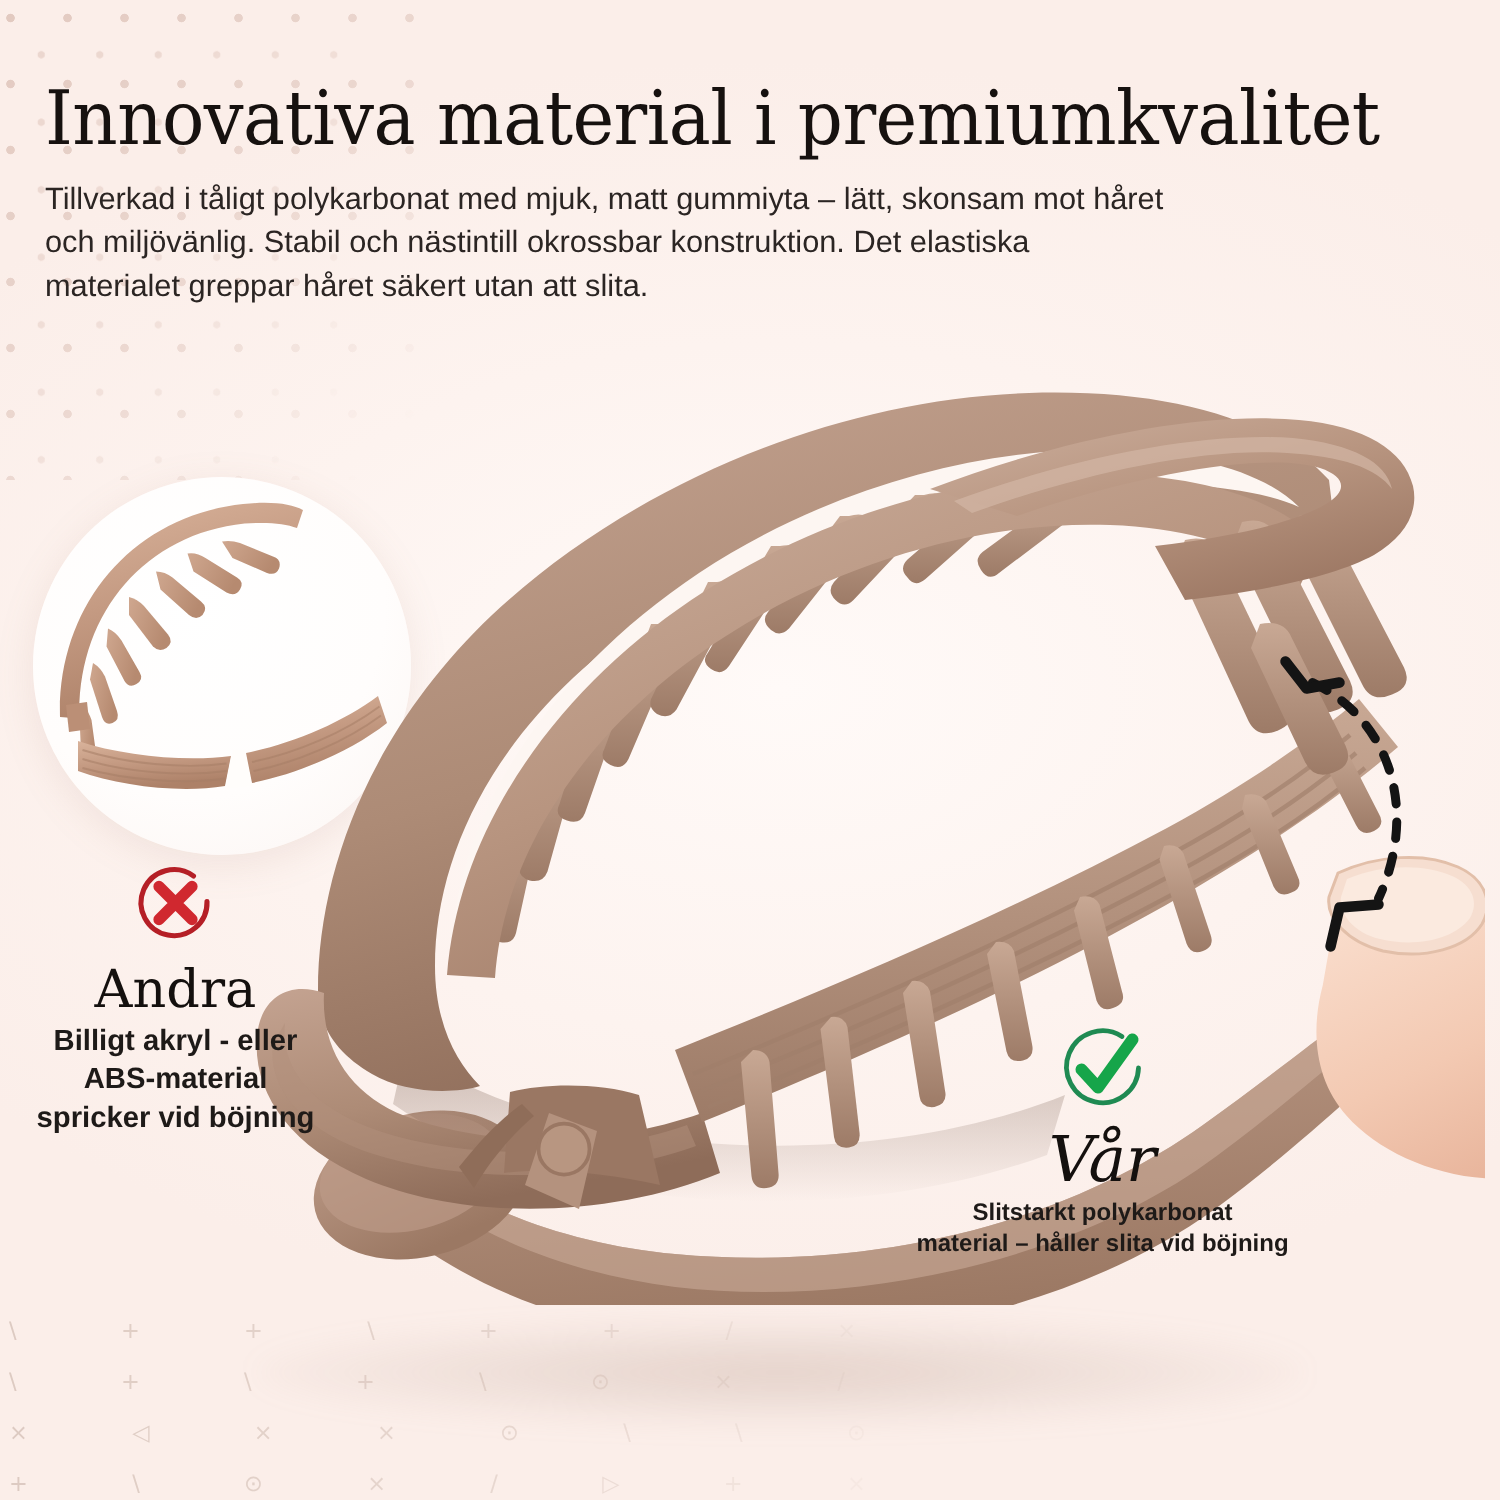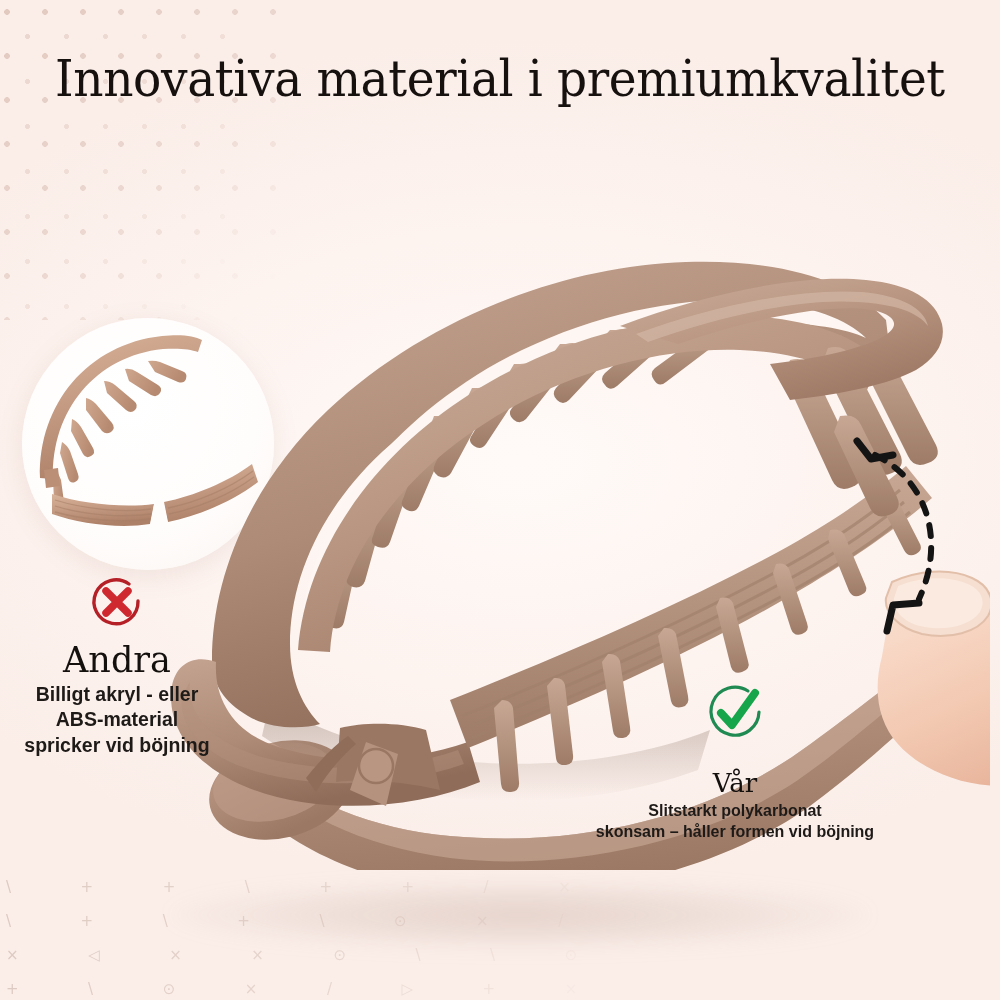--- a/index.html
+++ b/index.html
@@ -36,21 +36,21 @@
     color:#d9c6bd;font-size:15px;line-height:34px;letter-spacing:20px;
     font-family:"DejaVu Sans",sans-serif;
     white-space:pre;
     -webkit-mask-image:linear-gradient(to right, rgba(0,0,0,.9) 0%, rgba(0,0,0,.55) 55%, rgba(0,0,0,0) 100%);
     mask-image:linear-gradient(to right, rgba(0,0,0,.9) 0%, rgba(0,0,0,.55) 55%, rgba(0,0,0,0) 100%);
     pointer-events:none;user-select:none;
     padding:10px 0 0 6px;box-sizing:border-box;
   }
 
   
-  .header{position:absolute;left:0;top:0;width:1000px;text-align:center;z-index:6;}
+  .header{position:absolute;left:0;top:0;width:1000px;z-index:6;}
   .title{
     font-family:"DejaVu Serif",serif;
     font-size:50px;line-height:1.08;color:#16110f;
     margin:52px 0 0 0;letter-spacing:-.4px;
     transform:scaleX(.94);transform-origin:50% 50%;
     white-space:nowrap;font-weight:400;
   }
   .subtitle{
     font-family:"Liberation Sans",sans-serif;
     font-size:20.5px;line-height:1.42;color:#2b2523;
@@ -87,38 +87,43 @@
 
   
   .cmp{position:absolute;text-align:center;z-index:8;}
   .cmp.bad{left:-8px;top:575px;width:250px;}
   .cmp.good{left:520px;top:682px;width:430px;}
   .badge{display:block;margin:0 auto;}
   .cmp-title{
     font-family:"DejaVu Serif",serif;font-size:35px;color:#14100e;
     margin:12px 0 4px 0;line-height:1;font-weight:400;
   }
-  .cmp.good .cmp-title{font-size:26px;margin-top:26px;}
+  .cmp.good .cmp-title{font-size:42px;margin-top:8px;font-style:italic;}
   .cmp-desc{
     font-family:"Liberation Sans",sans-serif;font-size:19.5px;line-height:1.30;
     color:#1e1a18;font-weight:600;margin:0;
   }
   .cmp.good .cmp-desc{font-size:16px;line-height:1.34;font-weight:600;}
   .cmp-desc span{display:block;}
 </style>
 </head>
 <body>
 
 <div id="stage">
 
   <div class="dotgrid"></div>
   <div class="dotgrid b"></div>
 
   <div class="header">
     <div class="title">Innovativa material i premiumkvalitet</div>
+    <div class="subtitle">
+      <span>Tillverkad i tåligt polykarbonat med mjuk, matt gummiyta – lätt, skonsam mot håret</span>
+      <span>och miljövänlig.  Stabil och nästintill okrossbar konstruktion. Det elastiska</span>
+      <span>materialet greppar håret säkert utan att slita.</span>
+    </div>
   </div>
 
   <div class="floorshadow"></div>
 
   <div class="inset">
     <svg viewBox="0 0 252 252" xmlns="http://www.w3.org/2000/svg" aria-hidden="true">
       <defs>
         <linearGradient id="ig1" x1="0" y1="0" x2="0.3" y2="1">
           <stop offset="0" stop-color="#d9b39b"></stop>
           <stop offset="0.5" stop-color="#c49a82"></stop>
@@ -335,21 +340,21 @@
   </div>
 
   <div class="cmp good">
     <svg class="badge" width="62" height="62" viewBox="0 0 62 62" aria-hidden="true">
       <path d="M44 9 A24 24 0 1 0 55 30" fill="none" stroke="#1f8a52" stroke-width="3.2" stroke-linecap="round"></path>
       <path d="M17 31 L28 43 L51 11" fill="none" stroke="#16a54a" stroke-width="8" stroke-linecap="round" stroke-linejoin="round"></path>
     </svg>
     <div class="cmp-title">Vår</div>
     <div class="cmp-desc">
       <span>Slitstarkt polykarbonat</span>
-      <span>skonsam – håller formen vid böjning</span>
+      <span>material – håller slita vid böjning</span>
     </div>
   </div>
 
   <div class="glyphfield"><span>\  +  +  \  +  +  /  ×  ▷  ▷</span>
 <span>\  +  \  +  \  ⊙  ×  /  ×  ⊙</span>
 <span>×  ◁  ×  ×  ⊙  \  \  ⊙  /  /</span>
 <span>+  \  ⊙  ×  /  ▷  +  ×  \  ⊙</span></div>
 
 </div>
 

